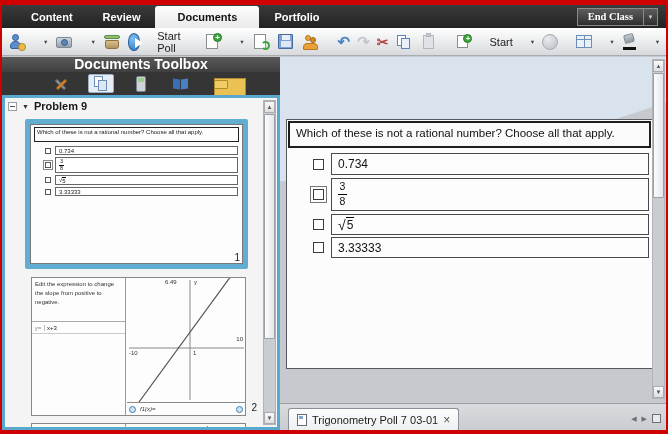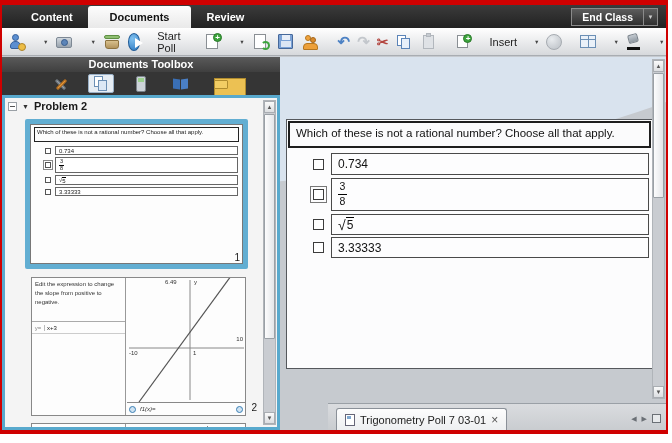--- a/index.html
+++ b/index.html
@@ -21,21 +21,21 @@
   .class-select { width:92px; height:17px; background:#3e3e3e; border:1px solid #6a6a6a;
                   display:flex; align-items:center; }
   .class-select .val { flex:1; color:#909090; font-size:10px; padding-left:4px;
                        overflow:hidden; white-space:nowrap; }
   .class-select .arrow-box { width:15px; height:100%; border-left:1px solid #6a6a6a;
                              background:linear-gradient(#555,#333); color:#bbb; font-size:6px;
                              display:flex; align-items:center; justify-content:center; }
   .endclass { display:flex; height:18px; }
   .endclass .btn { background:linear-gradient(#5d5d5d,#2f2f2f); border:1px solid #8a8a8a;
                    color:#fff; font-size:10.5px; font-weight:bold; padding:0 10px;
-                   display:flex; align-items:center; }
+                   display:flex; align-items:center;font-family:Liberation Serif, serif; }
   .endclass .arrow { width:14px; border:1px solid #8a8a8a; border-left:none;
                      background:linear-gradient(#5d5d5d,#2f2f2f); color:#ccc; font-size:6px;
                      display:flex; align-items:center; justify-content:center; }
 
   
   .toolbar { position:absolute; top:23px; left:0; right:0; height:28px;
              background:linear-gradient(#ffffff,#d7d9dc); border-bottom:1px solid #a9adb2;
              display:flex; align-items:center; padding:0 4px; gap:3px; }
   .tsep { width:1px; height:22px; background:#b4b8bc; margin:0 4px; }
   .tbtn { display:flex; align-items:center; gap:17px; padding:2px 2px; border-radius:2px; }
@@ -80,21 +80,21 @@
   .ic-bucket { position:absolute; top:1px; left:2px; width:10px; height:9px; background:linear-gradient(#c3cad1,#8e97a0); border:1px solid #767f88; border-radius:2px; transform:rotate(-15deg); }
   .ic-pencil { position:absolute; top:2px; left:4px; width:4px; height:11px; background:#d9dde1; border:1px solid #b9bec4; transform:rotate(40deg); }
   .ltr-a { position:absolute; top:0; left:3px; font-size:12px; font-weight:bold; color:#1a1a1a; }
 
   
   .content { position:absolute; top:52px; left:0; right:0; bottom:0; }
 
   
   .sidebar { position:absolute; left:0; top:0; width:278px; bottom:0; background:#3a3a3a; }
   .sb-header { height:15px; background:linear-gradient(#5a5a5a,#3f3f3f); color:#fff;
-               font-size:11px; font-weight:bold; text-align:center; line-height:15px; }
+               font-size:14px; font-weight:bold; text-align:center; line-height:15px; }
   .sb-tabs { height:23px; background:#353535; display:flex; align-items:center;
              justify-content:center; gap:14px; }
   .sbtab { width:26px; height:19px; display:flex; align-items:center; justify-content:center; border-radius:2px; }
   .sbtab.sel { background:#e6edf4; border:1px solid #9ab0c6; }
   .sic { position:relative; width:18px; height:18px; }
   .sic-tools .scr { position:absolute; top:3px; left:8px; width:3px; height:13px; background:#e8973a; border:1px solid #b06c1e; border-radius:1px; transform:rotate(45deg); }
   .sic-tools .wr { position:absolute; top:3px; left:7px; width:3px; height:13px; background:#9aa2ab; border:1px solid #6f7880; border-radius:1px; transform:rotate(-45deg); }
   .sic-pages .p1 { position:absolute; top:1px; left:2px; width:9px; height:11px; background:#fff; border:1px solid #6b8fb5; }
   .sic-pages .p2 { position:absolute; top:5px; left:6px; width:9px; height:11px; background:#dce8f5; border:1px solid #6b8fb5; }
   .sic-calc .bodyk { position:absolute; top:1px; left:4px; width:10px; height:16px; background:#cdd3d9; border:1px solid #7a828a; border-radius:2px; }
@@ -179,42 +179,43 @@
   .r1 { top:33px; height:22px; } .r2 { top:58px; height:33px; }
   .r3 { top:94px; height:21px; } .r4 { top:117px; height:21px; }
   .frac { display:flex; flex-direction:column; align-items:center; line-height:1.1; font-size:10.5px; }
   .frac .bar { width:9px; height:1px; background:#000; margin:1px 0; }
   .sqrt { display:flex; align-items:flex-end; font-size:12px; }
   .sqrt .rad { font-size:14px; line-height:0.9; }
   .sqrt .rc { border-top:1px solid #000; padding:0 1px; }
 
   
   .doc-tabbar { position:absolute; left:0; right:0; bottom:0; height:27px;
-                background:linear-gradient(#dadcdf,#c9ccd0); border-top:1px solid #9aa0a6;margin-left:48px; }
+                background:linear-gradient(#dadcdf,#c9ccd0); border-top:1px solid #9aa0a6; }
   .doc-tab { position:absolute; left:8px; top:4px; height:23px; background:linear-gradient(#fdfdfd,#eceef0);
              border:1px solid #8a9098; border-bottom:none; border-radius:3px 3px 0 0;
              display:flex; align-items:center; gap:5px; padding:0 8px; }
   .doc-ic { position:relative; width:10px; height:12px; background:#fff; border:1px solid #667;
             flex:none; }
   .doc-ic::after { content:""; position:absolute; top:1px; left:1px; width:4px; height:3px; background:#7fa8d0; }
   .doc-tab .lbl { font-size:11px; color:#222; }
   .doc-tab .x { font-size:12px; color:#555; line-height:1; }
   .navs { position:absolute; right:5px; bottom:7px; display:flex; align-items:center; gap:5px;
           color:#6a6f75; font-size:7px; }
   .navsq { width:9px; height:9px; border:1px solid #6a6f75; background:#e7e9eb; }
 </style>
 </head>
 <body>
 
 <div class="screen">
 
   <div class="topnav">
     <div class="tab first">Content</div>
+    <div class="tab">Review</div>
     <div class="tab active">Documents</div>
-    <div class="tab">Review</div>
+    <div class="tab">Portfolio</div>
     <div class="nav-right">
       <div class="endclass">
         <span class="btn">End Class</span>
         <span class="arrow">▼</span>
       </div>
     </div>
   </div>
 
   <div class="toolbar">
     <div class="tbtn">
@@ -300,21 +301,21 @@
         </span>
     </div>
 
     <div class="tsep"></div>
 
     <div class="tbtn">
       <span class="ic-insdoc">
           <span class="pg"></span>
           <span class="ic-badge">+</span>
         </span>
-      <span class="tlabel">Insert</span>
+      <span class="tlabel">Start</span>
       <span class="dd">▼</span>
     </div>
     <div class="tbtn">
       <span class="ic-globe"></span>
     </div>
 
     <div class="tsep"></div>
 
     <div class="tbtn">
       <span class="ic-table">
@@ -380,21 +381,21 @@
               <span class="tab"></span>
               <span class="bodyf"></span>
             </span>
         </div>
       </div>
 
       <div class="sb-body">
         <div class="problem-row">
           <span class="minusbox"></span>
           <span class="ptri">▼</span>
-          <span class="ptitle">Problem 2</span>
+          <span class="ptitle">Problem 9</span>
         </div>
 
         <div class="thumb-sel">
           <div class="page">
             <div class="mini-q">Which of these is not a rational number? Choose all that apply.</div>
             <div class="mini-row" style="top:21px; height:9px;">
               <span class="mini-cb"></span>
               <span class="mini-box">0.734</span>
             </div>
             <div class="mini-row" style="top:32px; height:16px;">

